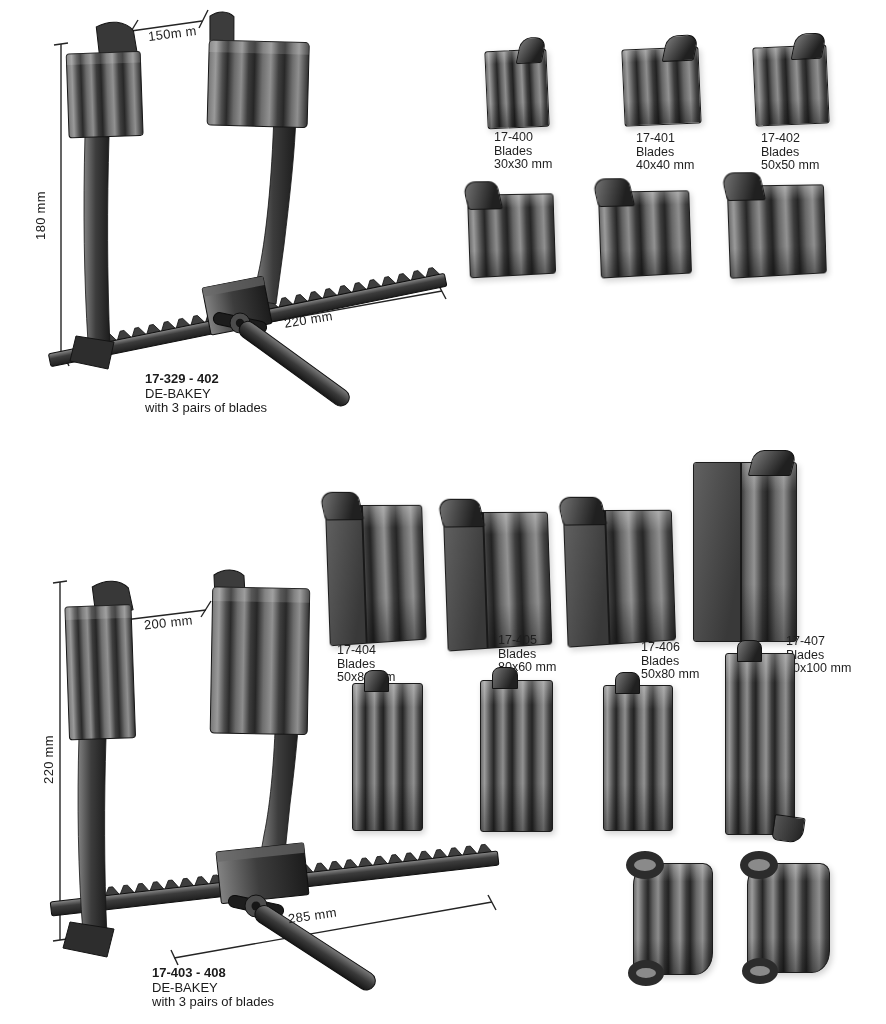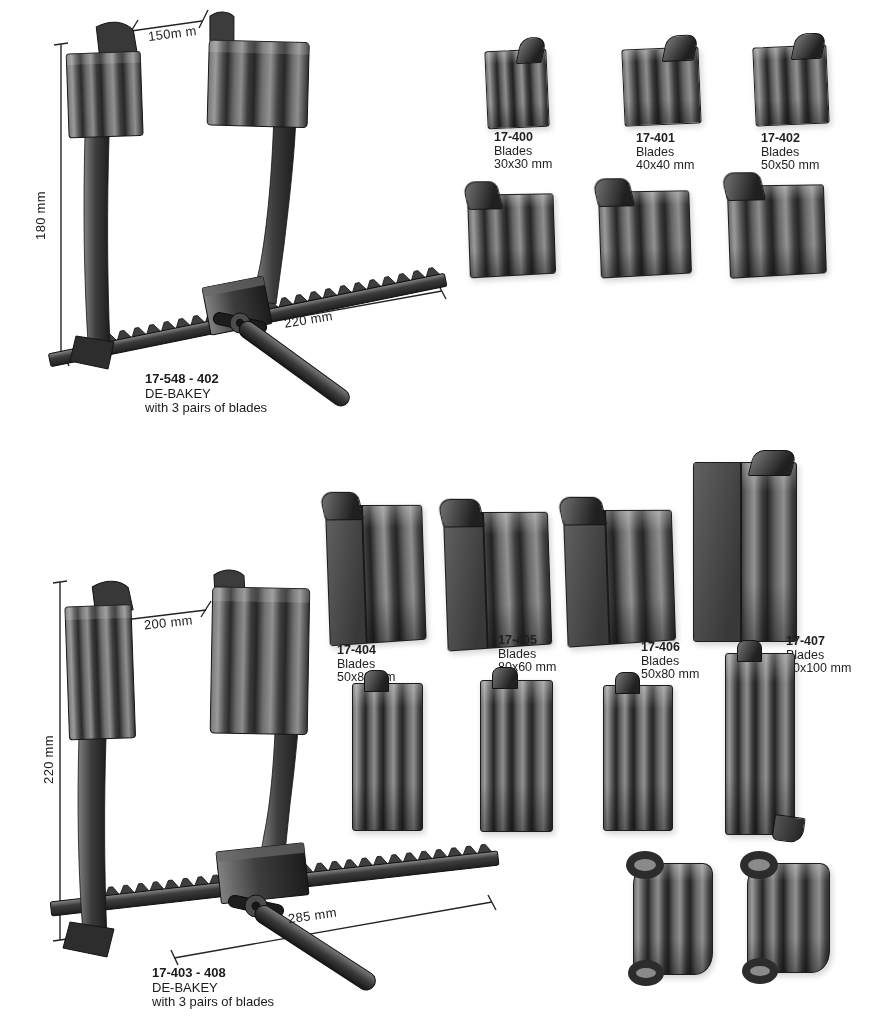--- a/index.html
+++ b/index.html
@@ -11,21 +11,21 @@
   svg.retr{position:absolute;}
   
   .dim{
     position:absolute;font-size:13px;color:#222;white-space:nowrap;letter-spacing:.3px;
   }
   
   .caption{position:absolute;font-size:13px;line-height:14.5px;white-space:nowrap;}
   .cap-code{font-weight:bold;}
   
   .blade-label{position:absolute;font-size:12.5px;line-height:13.5px;white-space:nowrap;color:#1f1f1f;}
-  .bl-code{font-weight:bold;}
+  .bl-code{font-weight:normal;}
   
   .blade{
     position:absolute;box-sizing:border-box;border:1px solid #1c1c1c;border-radius:3px;
     background-image:
       linear-gradient(to bottom, rgba(255,255,255,.28), rgba(255,255,255,0) 16%, rgba(0,0,0,0) 68%, rgba(0,0,0,.32) 100%),
       linear-gradient(90deg,#6e6e6e 0%,#9b9b9b 5%,#4e4e4e 13%,#262626 18%,#606060 24%,#8d8d8d 31%,#3a3a3a 39%,#222222 44%,#656565 51%,#929292 59%,#3d3d3d 67%,#252525 72%,#686868 80%,#8f8f8f 88%,#424242 96%,#2e2e2e 100%);
     box-shadow:2px 3px 6px rgba(0,0,0,.18);
   }
   .tiltl{transform:rotate(-2.5deg);}
   .angled{transform:perspective(520px) rotateY(14deg) rotate(-2deg);}
@@ -128,21 +128,21 @@
       <g transform="translate(246,328) rotate(36)">
         <rect x="-6" y="-8" width="132" height="17" rx="8.5" fill="url(#gHandle)" stroke="#101010"></rect>
       </g>
     </svg>
 
     <div class="dim" style="left:148px;top:26px;transform:rotate(-7deg)">150m m</div>
     <div class="dim" style="left:16px;top:208px;transform:rotate(-90deg)">180 mm</div>
     <div class="dim" style="left:284px;top:312px;transform:rotate(-9deg)">220 mm</div>
 
     <div class="caption" style="left:145px;top:372px">
-      <div class="cap-code">17-548 - 402</div>
+      <div class="cap-code">17-329 - 402</div>
       <div class="cap-name">DE-BAKEY</div>
       <div class="cap-desc">with 3 pairs of blades</div>
     </div>
 
     <div class="blade tiltl" style="left:486px;top:50px;width:62px;height:78px">
         <i class="hk hk-r"></i>
       </div>
     <div class="blade tiltl" style="left:623px;top:48px;width:77px;height:77px">
         <i class="hk hk-r"></i>
       </div>

